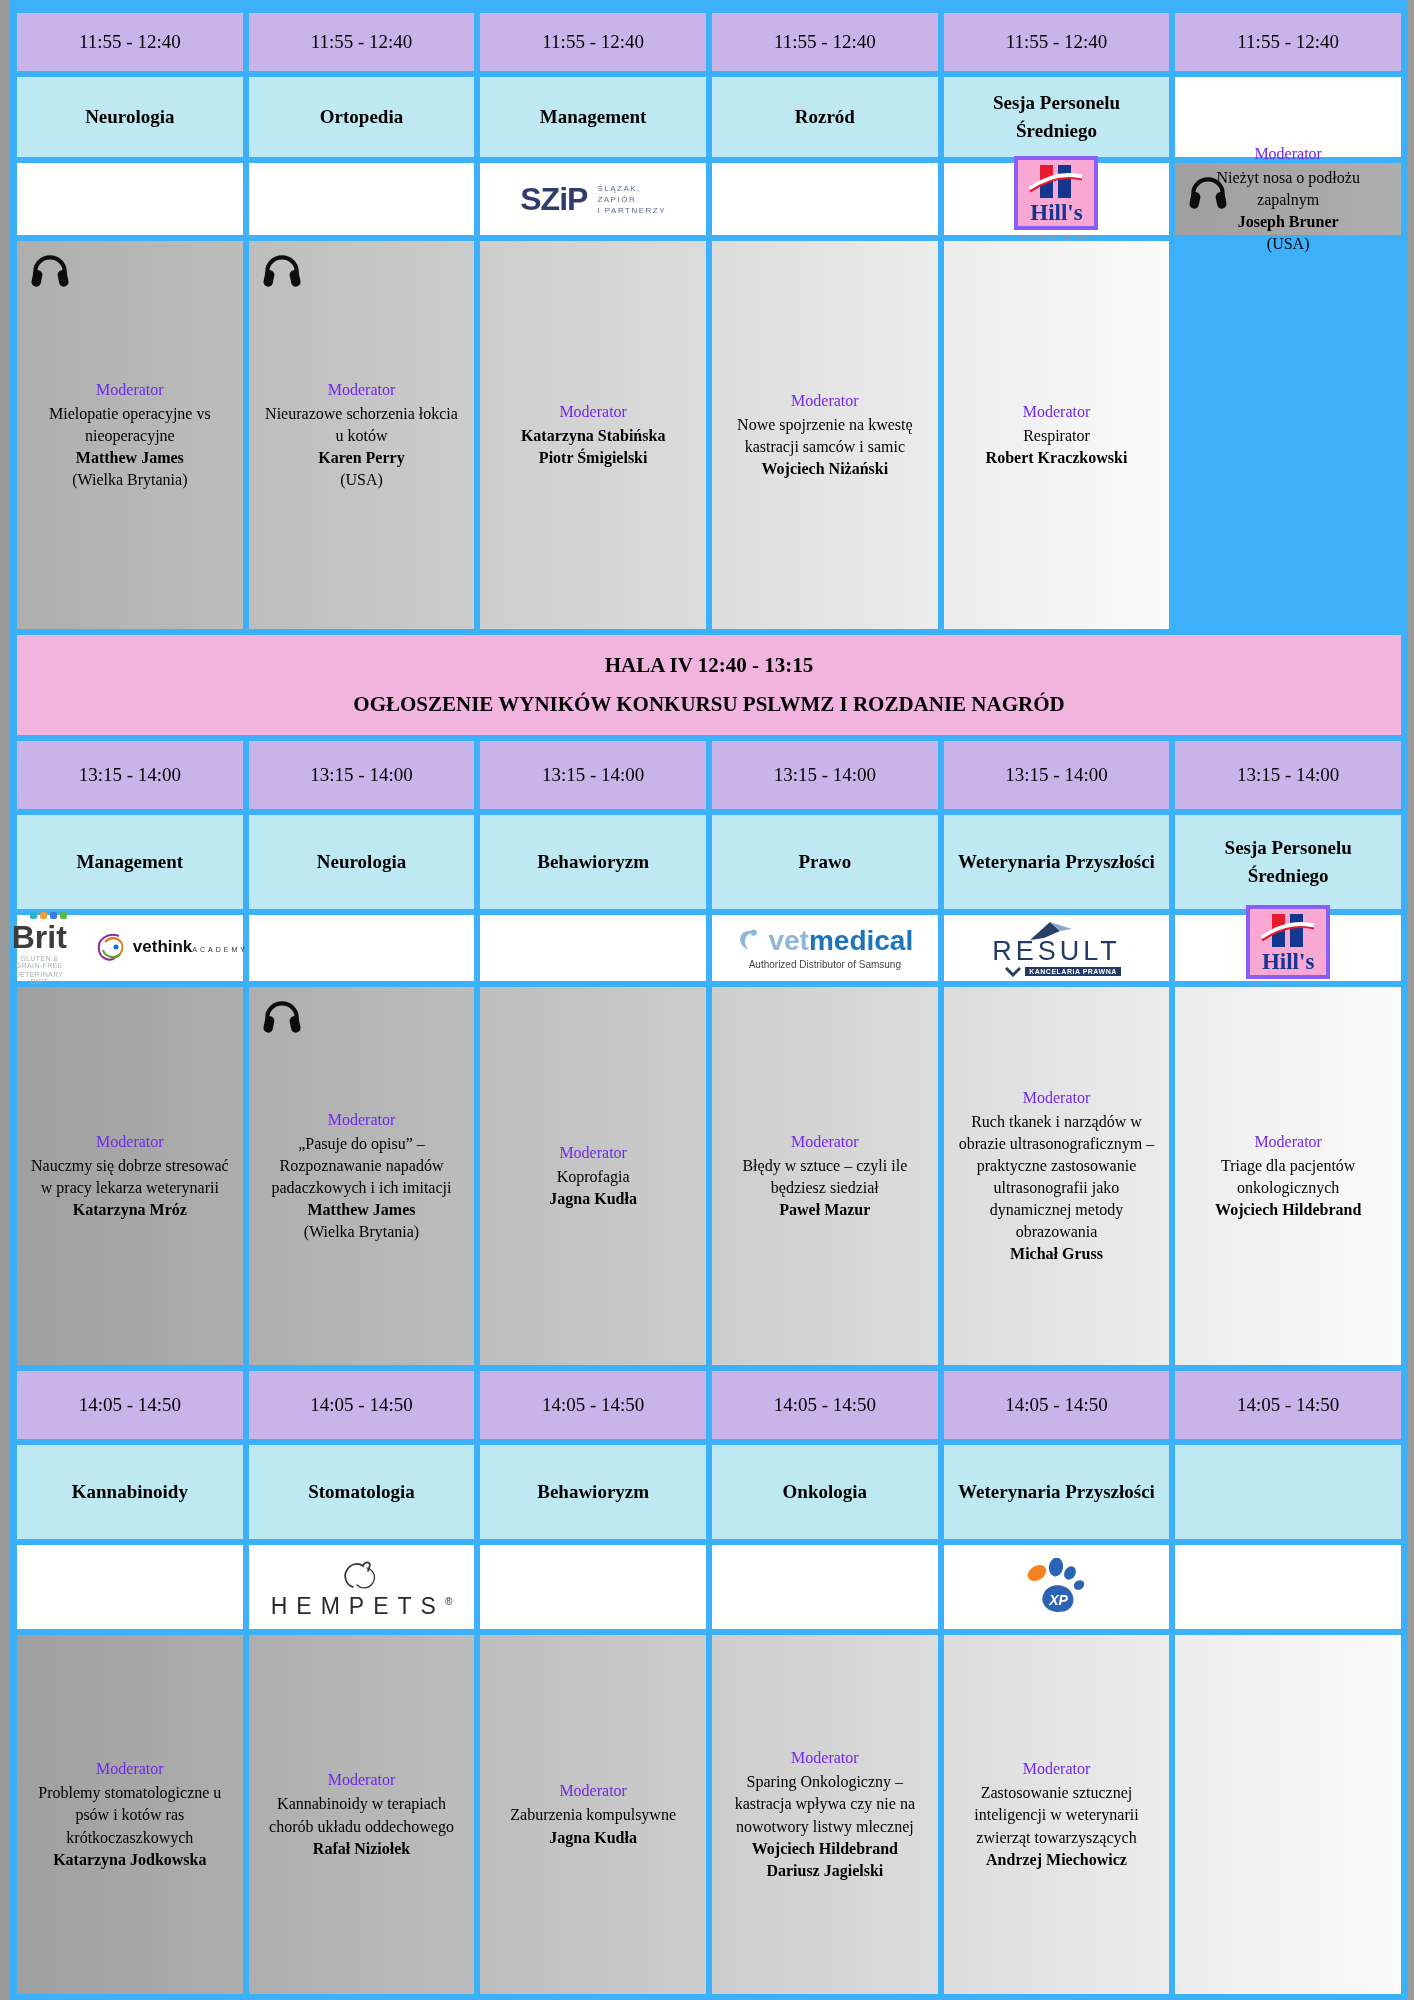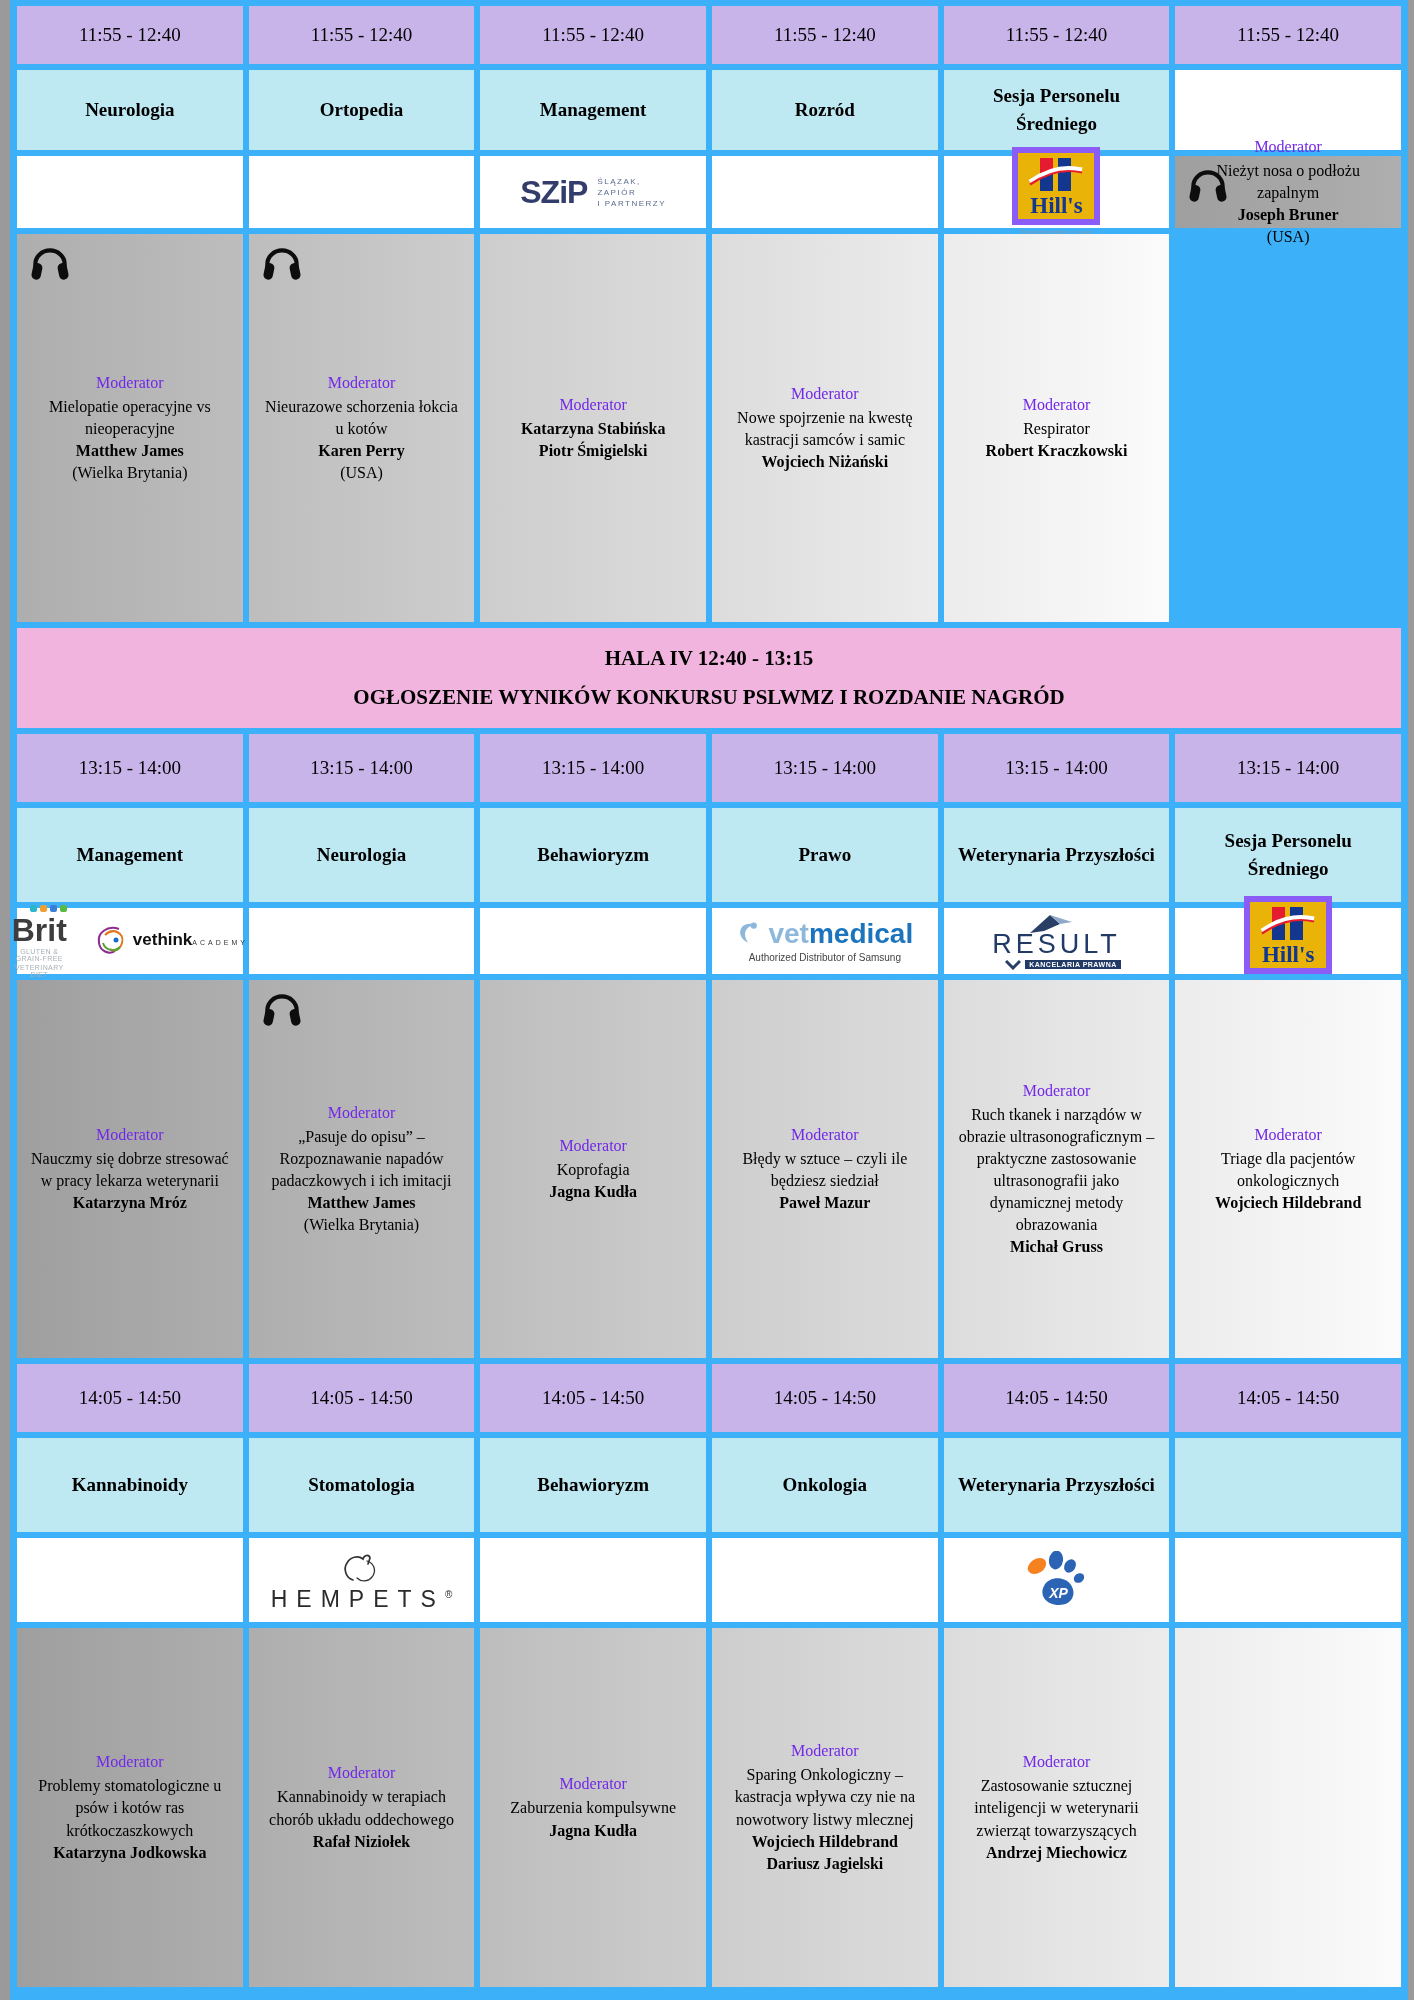--- a/index.html
+++ b/index.html
@@ -1,17 +1,17 @@
 <!DOCTYPE html>
 <html><head>
 <meta charset="utf-8">
 <style>
   html,body{margin:0;padding:0}
   body{width:1414px;height:2000px;background:#9a9a9a;font-family:"Liberation Serif",serif;color:#000;overflow:hidden;position:relative}
-  .table{position:absolute;left:10px;top:0;width:1398px;height:2000px;box-sizing:border-box;background:#3cb0f8;padding:6px 7px;display:grid;grid-template-columns:repeat(6,1fr);grid-template-rows:58px 80px 72px 388px 100px 68px 94px 66px 378px 68px 94px 84px 359px;gap:6px}
+  .table{position:absolute;left:10px;top:0;width:1398px;height:2000px;box-sizing:border-box;background:#3cb0f8;padding:13px 7px;display:grid;grid-template-columns:repeat(6,1fr);grid-template-rows:58px 80px 72px 388px 100px 68px 94px 66px 378px 68px 94px 84px 359px;gap:6px}
   .c{display:flex;align-items:center;justify-content:center;text-align:center;min-width:0}
   .time{background:#c9b4ea;font-size:19px}
   .topic{background:#bfe9f2;font-weight:bold;font-size:19px;line-height:1.45;padding:0 12px}
   .logo{background:#ffffff}
   .banner{grid-column:1/-1;background:#f0b4de;flex-direction:column;font-weight:bold;font-size:21px;line-height:1.5}
   .banner div{margin:4px 0}
   .sess{flex-direction:column;position:relative;font-size:16px;line-height:1.38;padding:10px 12px;box-sizing:border-box}
   .g0{background:linear-gradient(to right,#9f9f9f,#aeaeae)}
   .g1{background:linear-gradient(to right,#aeaeae,#bdbdbd)}
   .g2{background:linear-gradient(to right,#bdbdbd,#cdcdcd)}
@@ -19,21 +19,21 @@
   .g4{background:linear-gradient(to right,#dcdcdc,#ececec)}
   .g5{background:linear-gradient(to right,#ececec,#fbfbfb)}
   .mod{color:#7228e8;margin-bottom:2px;cursor:pointer}
   .spk{font-weight:bold}
   .hp{position:absolute;top:8px;left:10px;width:46px;height:42px}
   
   .szip{display:flex;align-items:center;gap:10px}
   .szip-abbr{font-family:"Liberation Sans",sans-serif;font-weight:bold;font-size:32px;color:#333d6b;letter-spacing:-1px}
   .szip-lines{display:flex;flex-direction:column;align-items:flex-start;gap:2px;font-family:"Liberation Sans",sans-serif;font-size:8px;color:#5a6b8c;letter-spacing:1.5px}
   .hills{display:flex;flex-direction:column;align-items:center}
-  .hills-box{border:6px solid #8b5cf6;background:#eab308;padding:3px 10px 2px;display:flex;flex-direction:column;align-items:center}
+  .hills-box{border:4px solid #8b5cf6;background:#f9a8d4;padding:3px 10px 2px;display:flex;flex-direction:column;align-items:center}
   .hills-name{font-weight:bold;font-size:23px;color:#13368f;line-height:1}
   .hills-tag{font-family:"Liberation Sans",sans-serif;font-size:7.5px;color:#8a98a8;margin-top:3px;letter-spacing:.5px}
   .brit-wrap{display:flex;align-items:center;gap:22px}
   .brit{display:flex;flex-direction:column;align-items:flex-end;line-height:1}
   .brit-dots{display:flex;gap:3px;margin-bottom:2px}
   .brit-dots span{width:7px;height:7px;border-radius:2px;display:inline-block}
   .brit-name{font-family:"Liberation Sans",sans-serif;font-weight:bold;font-size:32px;color:#3d3d3d}
   .brit-sub{font-family:"Liberation Sans",sans-serif;font-size:7px;color:#a7b0b5;letter-spacing:.4px;margin-top:2px}
   .vethink{display:flex;align-items:center;line-height:1}
   .vethink-name{font-family:"Liberation Sans",sans-serif;font-weight:bold;font-size:17px;color:#111;margin-top:-4px}

